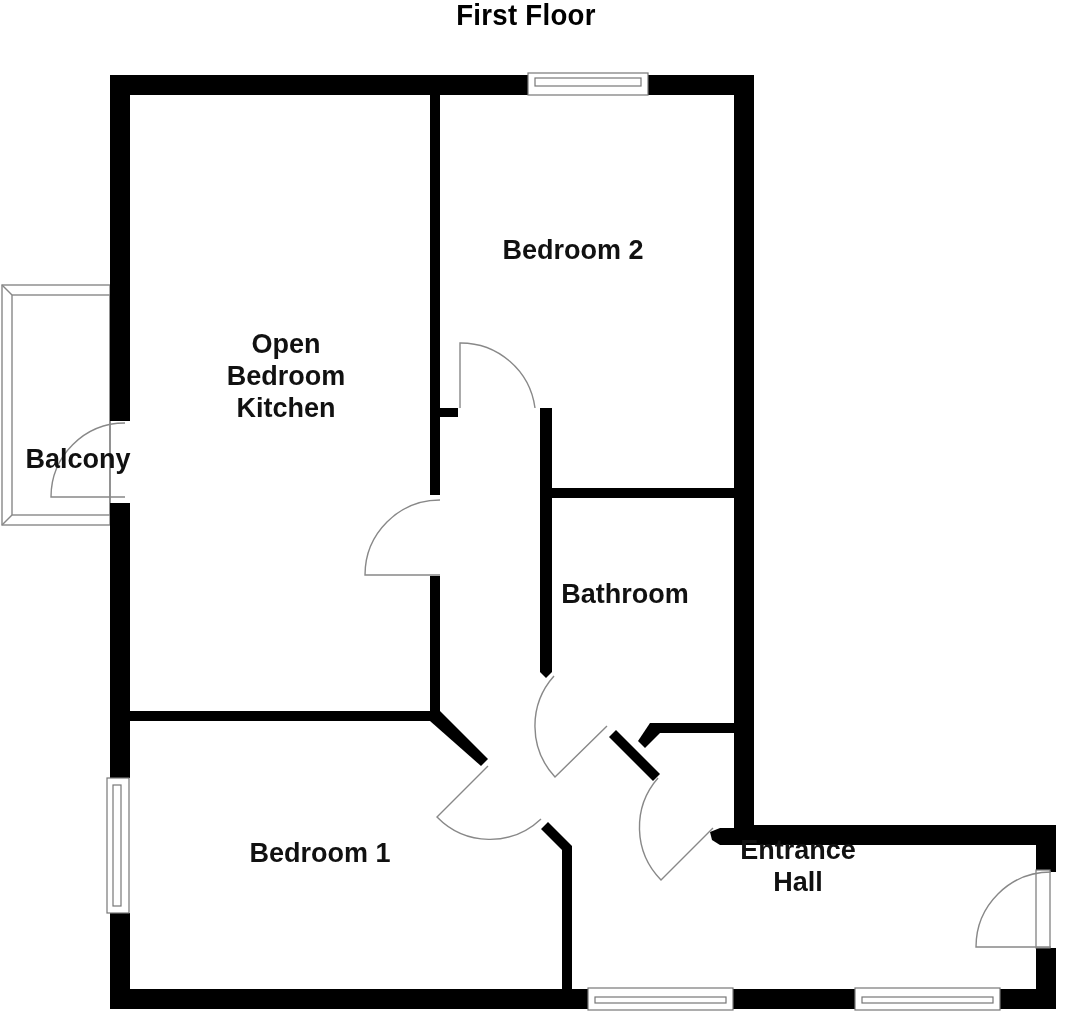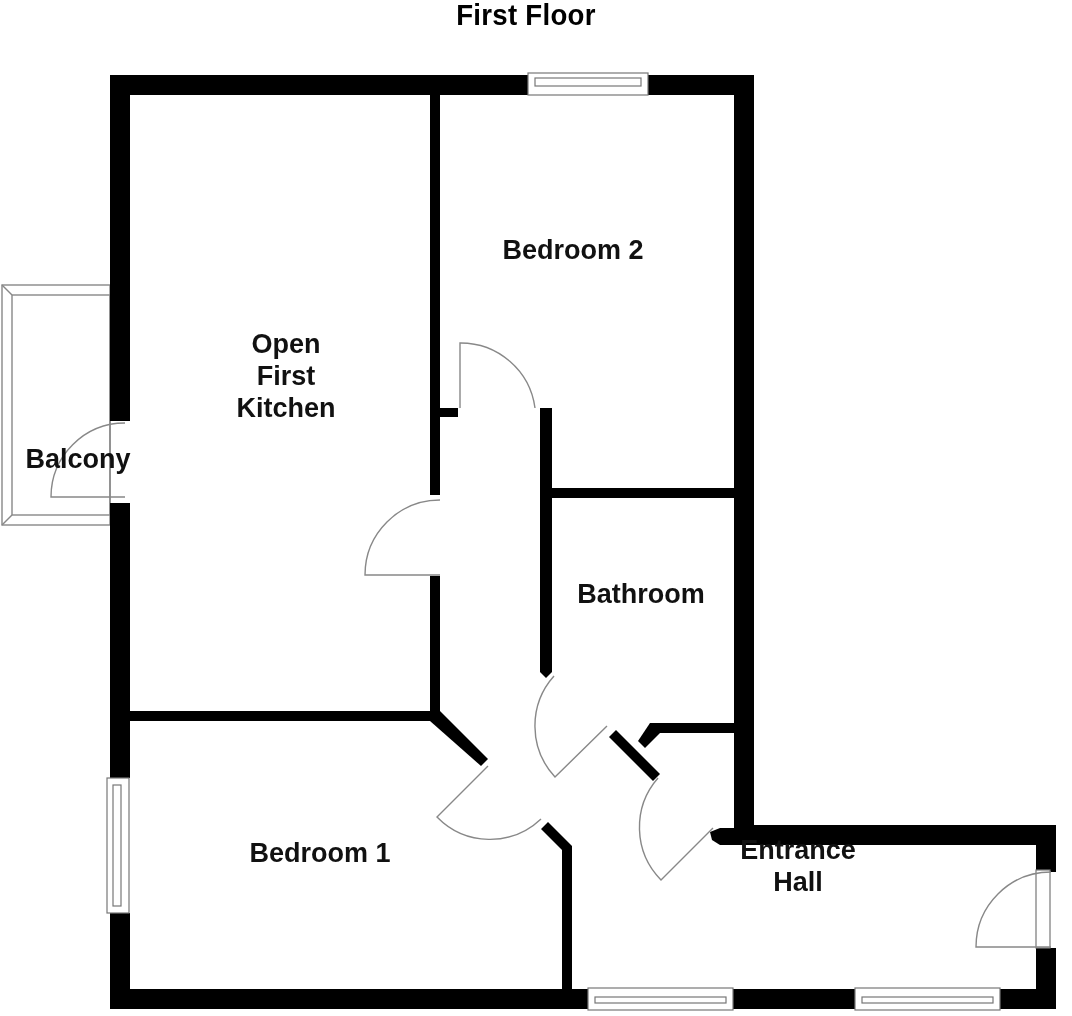--- a/index.html
+++ b/index.html
@@ -115,26 +115,26 @@
     <path class="thin" d="M658 778 A75 75 0 0 0 661 880 L713 828"></path>
 
     <path class="thin" d="M1051 872 A75 75 0 0 0 976 947 L1051 947"></path>
   </g>
 </svg>
 
 <div class="label" style="left:443px; top:234px; width:260px;">Bedroom 2</div>
 
 <div style="position:absolute; left:186px; top:328px; width:200px;">
   <div class="label" style="position:static; width:200px;">Open</div>
-  <div class="label" style="position:static; width:200px;">First</div>
+  <div class="label" style="position:static; width:200px;">Bedroom</div>
   <div class="label" style="position:static; width:200px;">Kitchen</div>
 </div>
 
 <div class="label" style="left:6px; top:427px; width:144px;margin-top:16px;">Balcony</div>
 
-<div class="label" style="left:552px; top:578px; width:146px;padding-left:16px;">Bathroom</div>
+<div class="label" style="left:552px; top:578px; width:146px;">Bathroom</div>
 
 <div class="label" style="left:200px; top:837px; width:240px;">Bedroom 1</div>
 
 <div style="position:absolute; left:708px; top:834px; width:180px;">
   <div class="label" style="position:static; width:180px;">Entrance</div>
   <div class="label" style="position:static; width:180px;">Hall</div>
 </div>
 
 </body></html>

